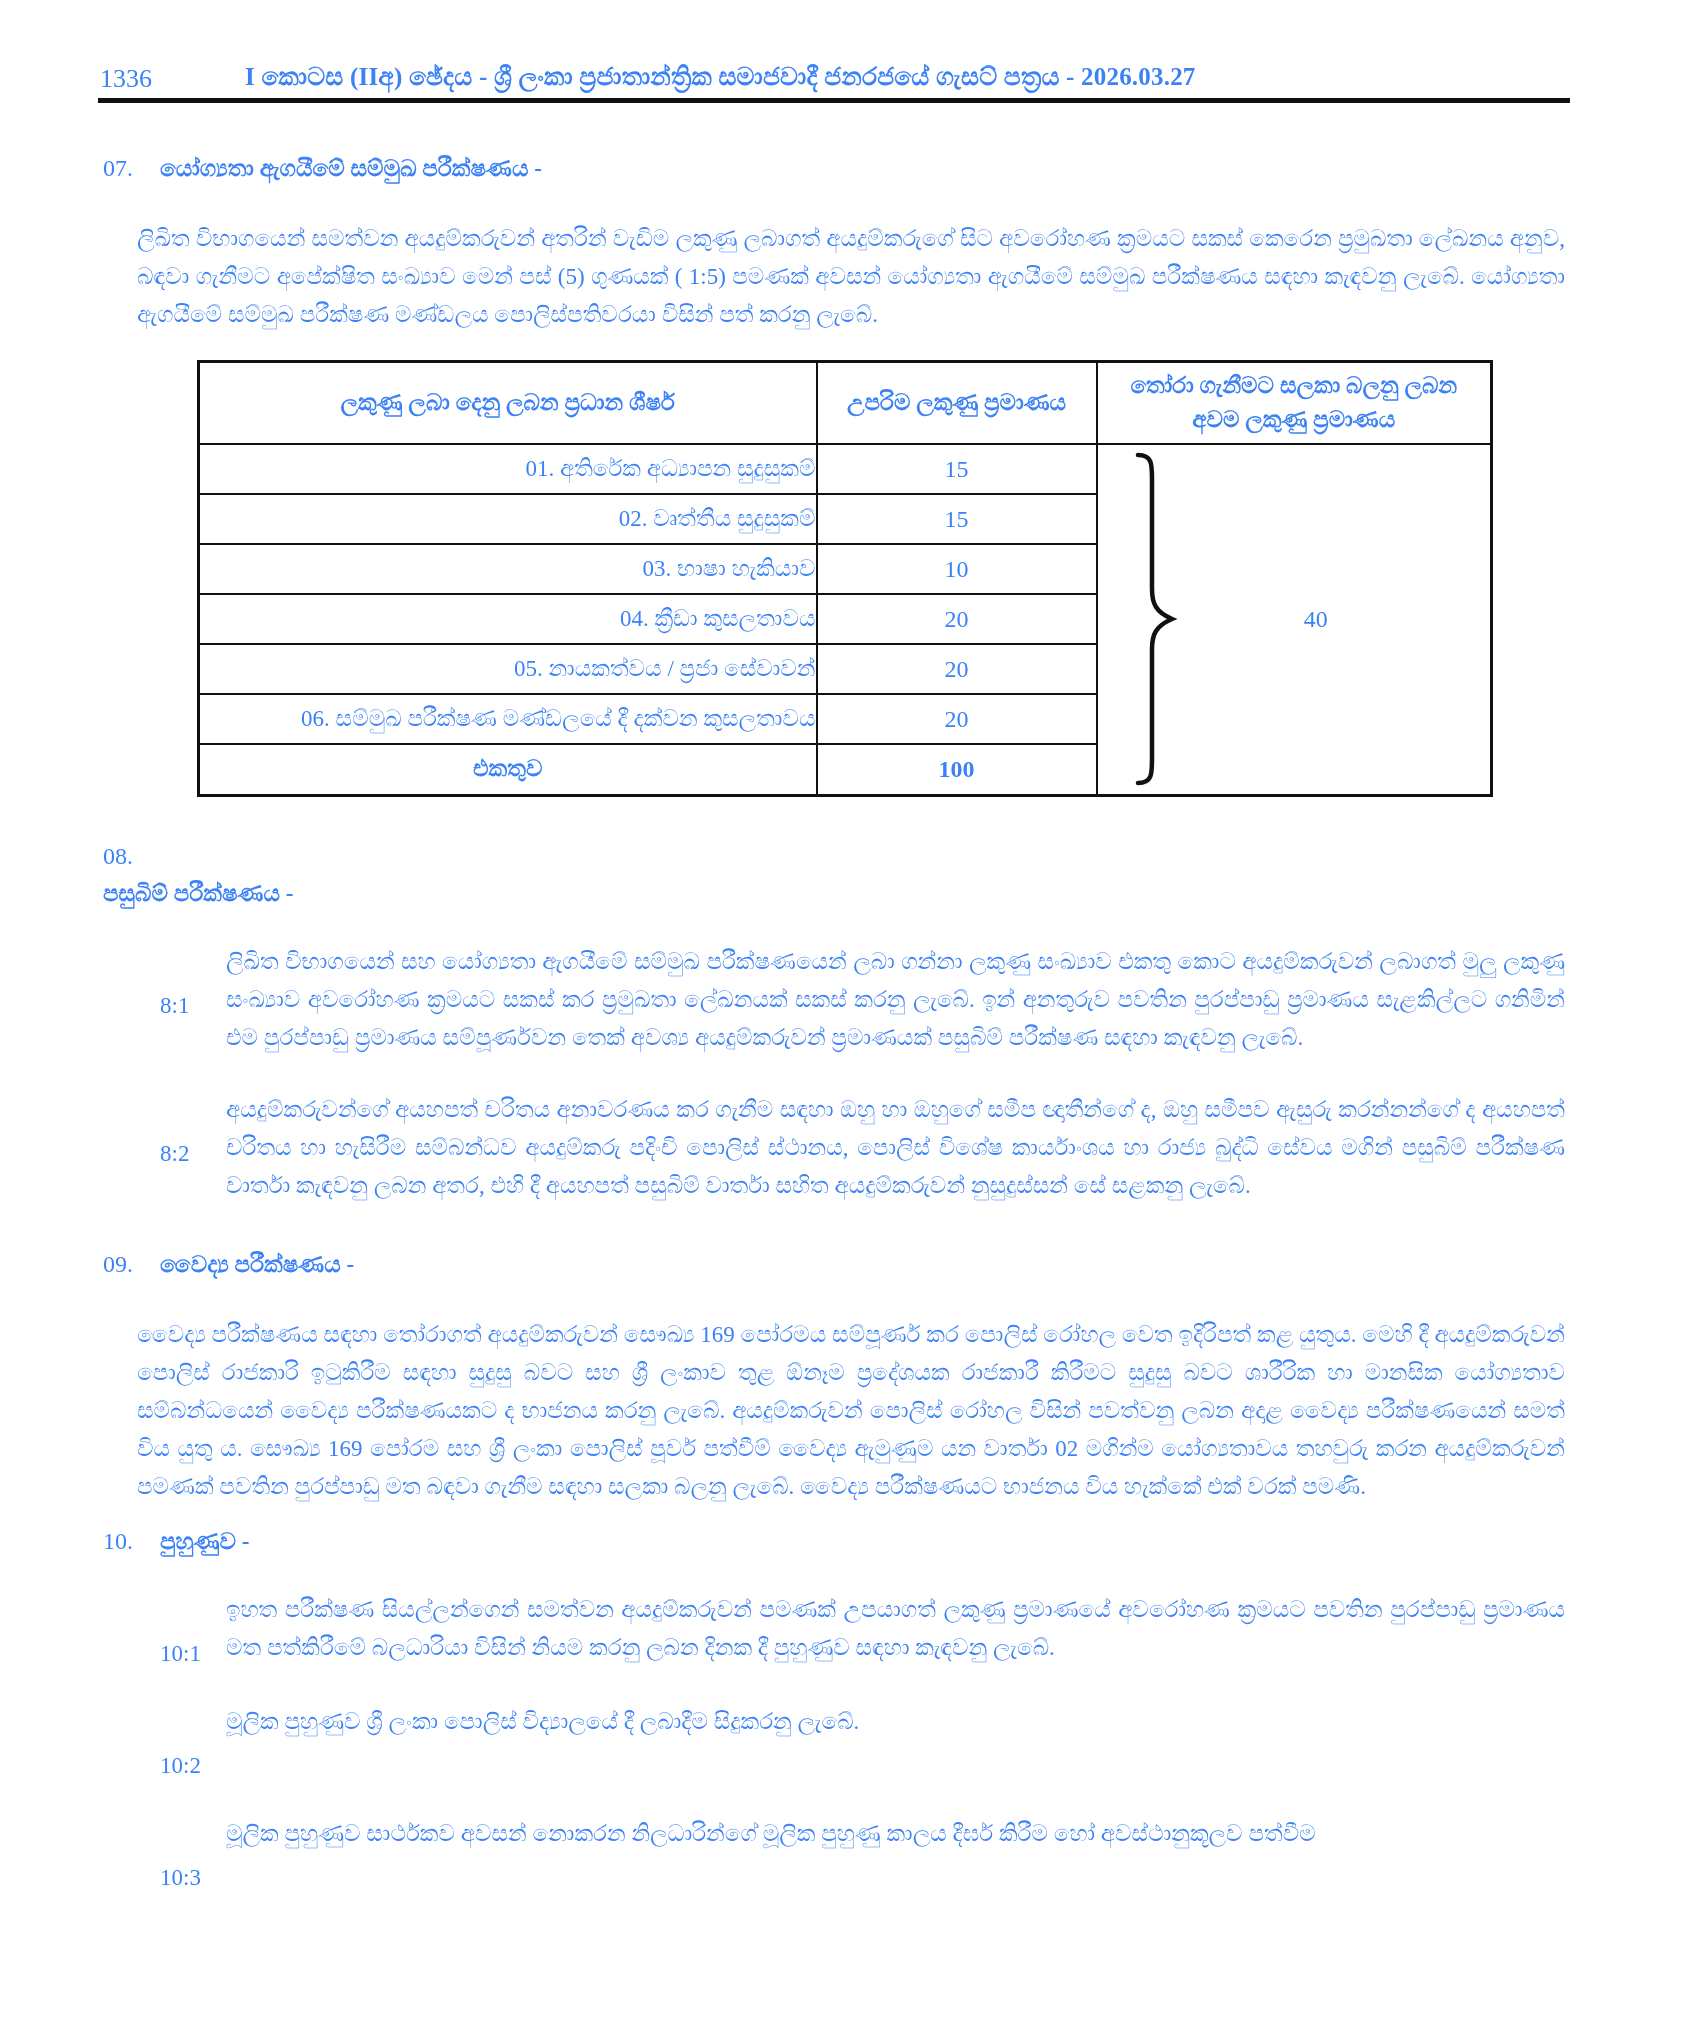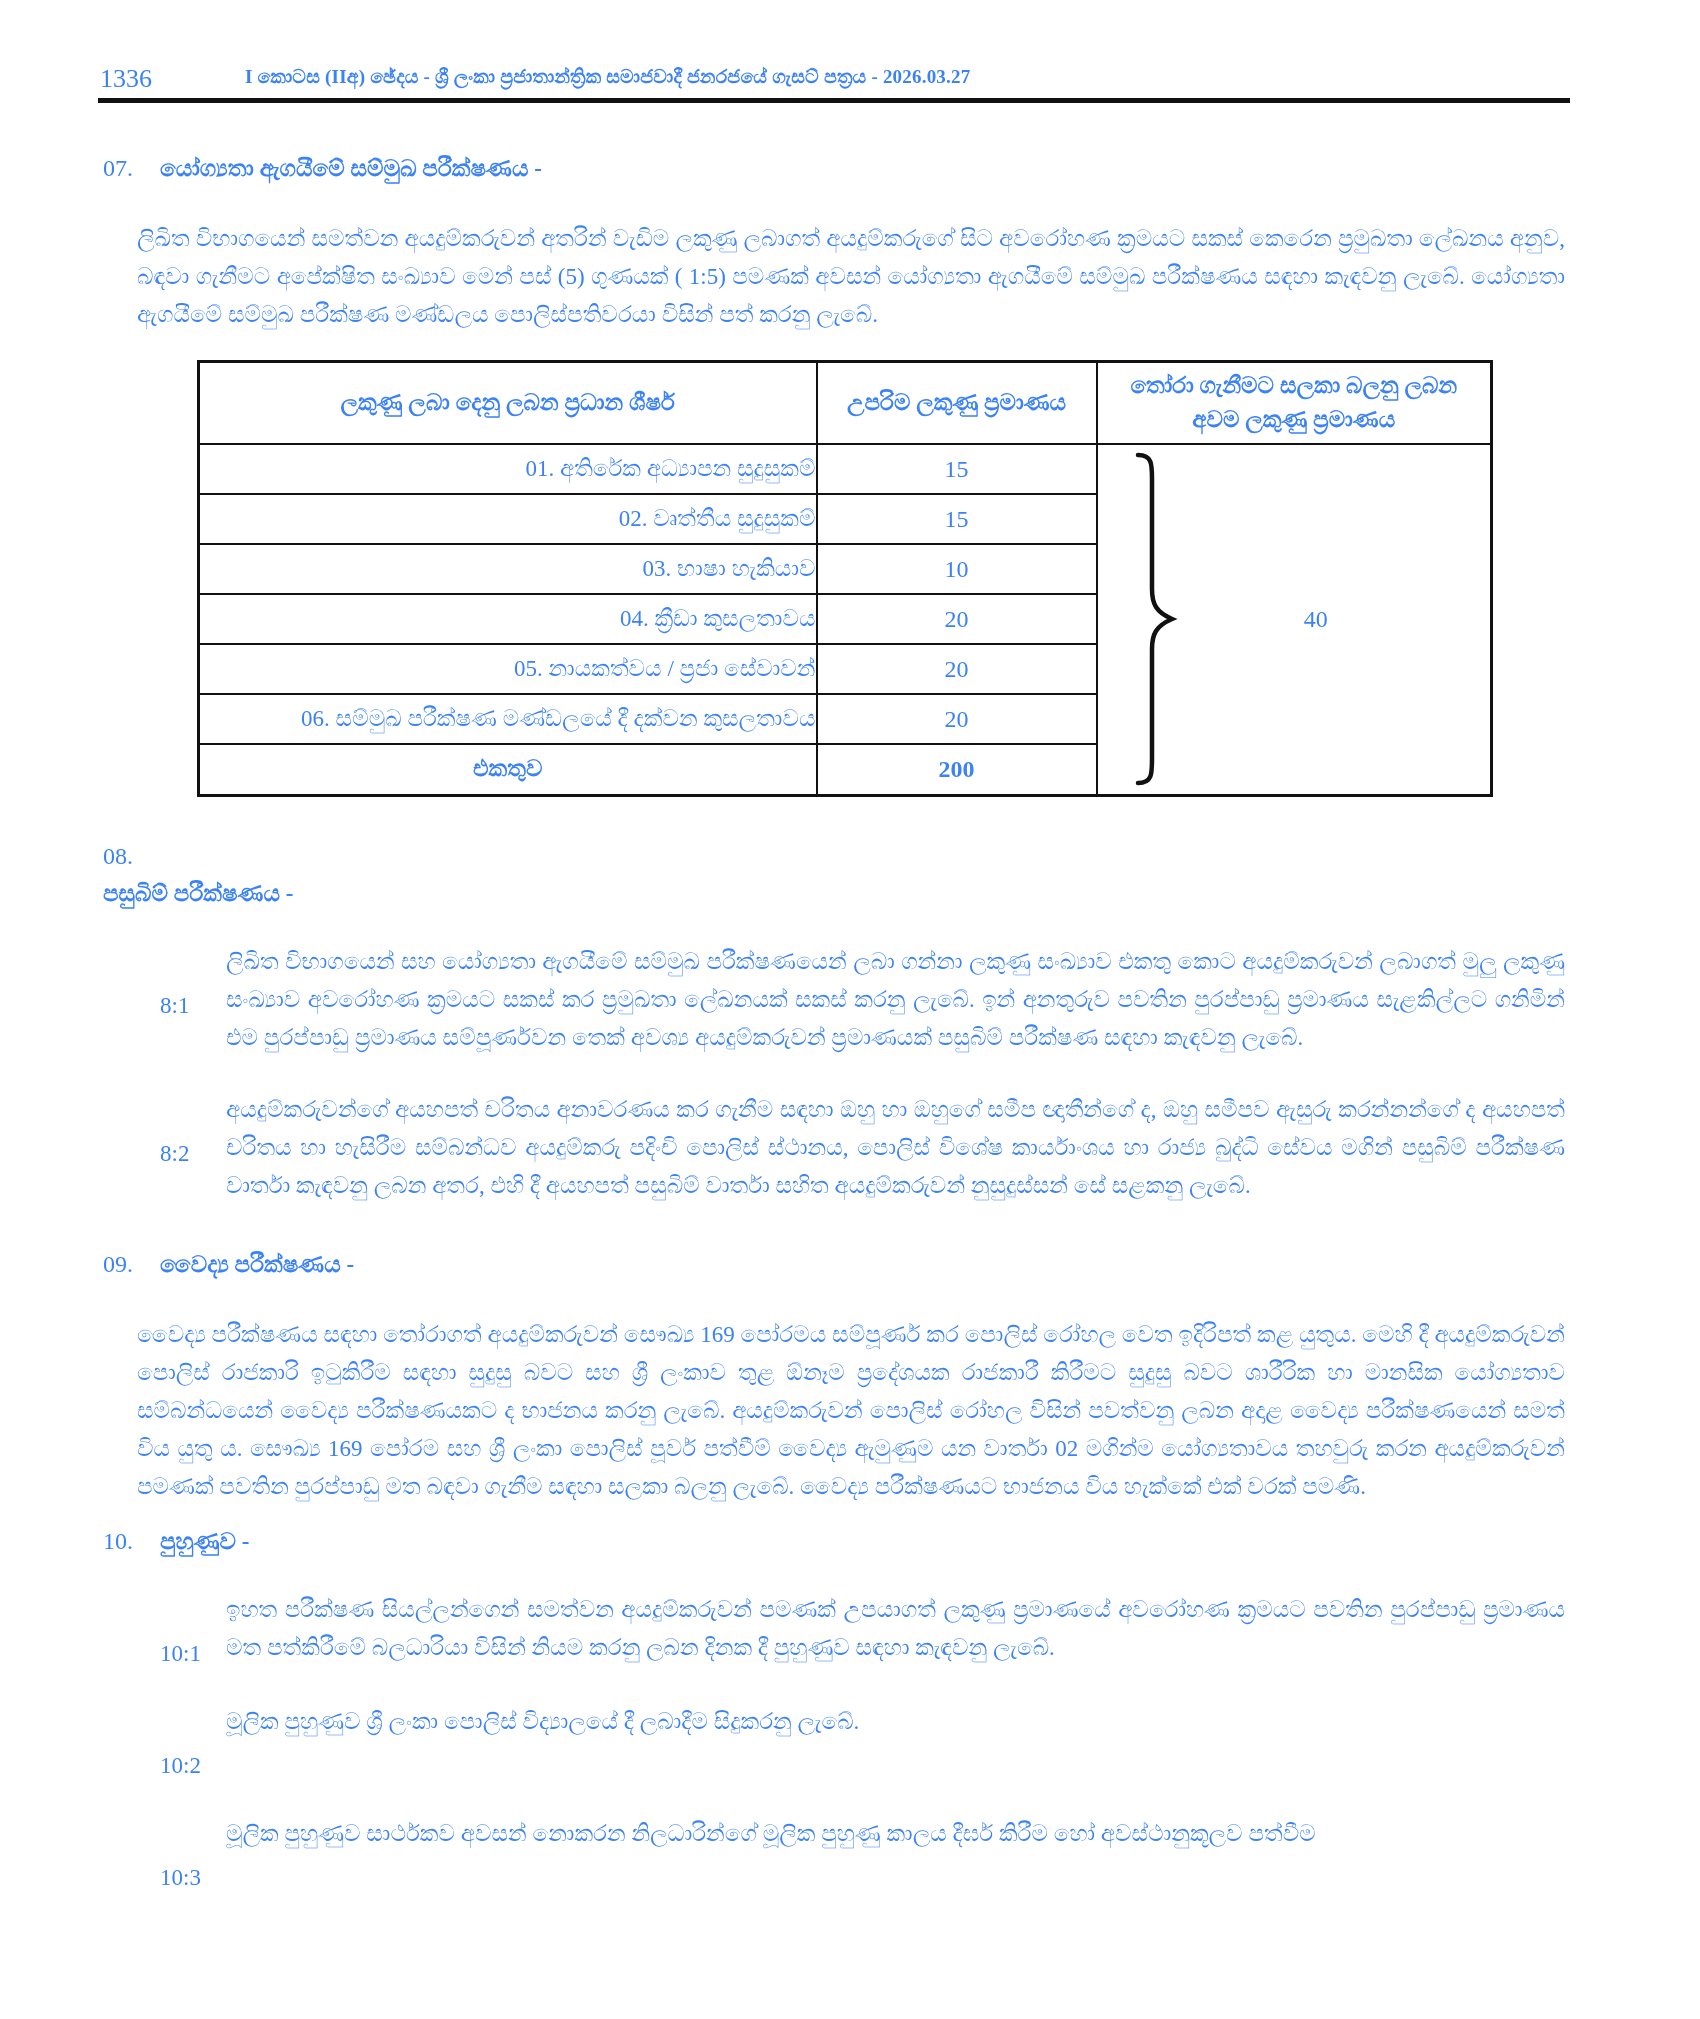--- a/index.html
+++ b/index.html
@@ -4,21 +4,21 @@
 <style>
   * { margin:0; padding:0; box-sizing:border-box; }
   html,body { background:#e8e8e8; }
   .page {
     width:1700px; height:2019px; margin:0 auto; background:#ffffff;
     color:#3b82f6; font-family:"Liberation Serif","DejaVu Sans",serif;
     font-size:23px; line-height:38px; overflow:hidden; position:relative;
   }
   .header { position:relative; padding-top:60px; height:98px; }
   .page-num { position:absolute; left:100px; top:60px; font-size:26px; }
-  .header-title { position:absolute; left:245px; top:58px; font-size:19px; font-weight:bold; letter-spacing:0.2px; }
+  .header-title { position:absolute; left:245px; top:58px; font-size:25px; font-weight:bold; letter-spacing:0.2px; }
   .rule { margin:0 130px 0 98px; height:5px; background:#111111; }
   .sec-head { display:flex; align-items:baseline; padding-left:103px; margin-top:46px; }
   .sec-num { width:57px; flex-shrink:0; font-size:24px; }
   .sec-title { font-weight:bold; font-size:23px; }
   .para { margin:32px 135px 0 137px; text-align:justify; }
   .sub { display:flex; margin:30px 135px 0 160px; }
   .sub-num { width:66px; flex-shrink:0; font-size:23px;margin-top:44px; }
   .sub-text { flex:1; text-align:justify; }
   .tbl-wrap { margin:26px 0 0 197px; }
   table { border-collapse:collapse; width:1293px; table-layout:fixed; border:3px solid #111; }
@@ -90,21 +90,21 @@
         <tr>
           <td class="lbl">05. නායකත්වය / ප්‍රජා සේවාවන්</td>
           <td class="val">20</td>
         </tr>
         <tr>
           <td class="lbl">06. සම්මුඛ පරීක්ෂණ මණ්ඩලයේ දී දක්වන කුසලතාවය</td>
           <td class="val">20</td>
         </tr>
         <tr class="total">
           <td class="lbl">එකතුව</td>
-          <td class="val">200</td>
+          <td class="val">100</td>
         </tr>
       </tbody>
     </table>
   </div>
 
   <div class="sec-head" style="margin-top:40px;flex-direction:column;">
     <span class="sec-num">08.</span>
     <span class="sec-title">පසුබිම් පරීක්ෂණය -</span>
   </div>
   <div class="sub">

